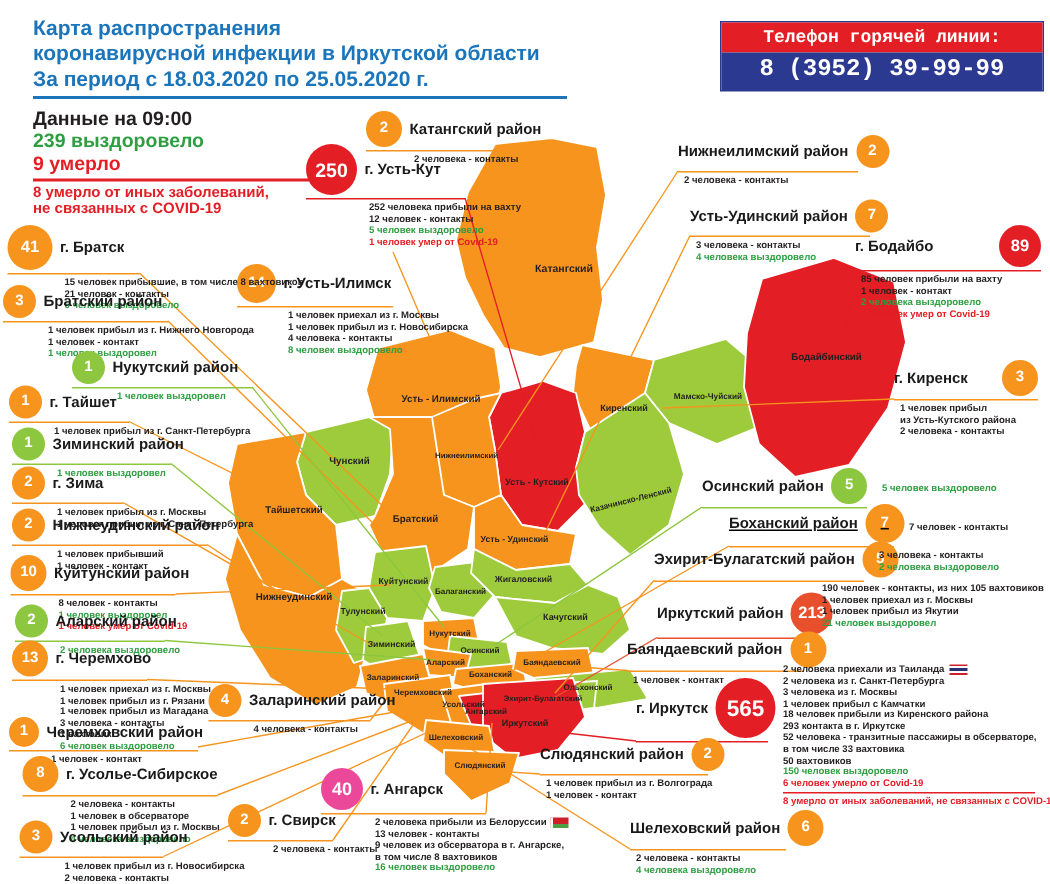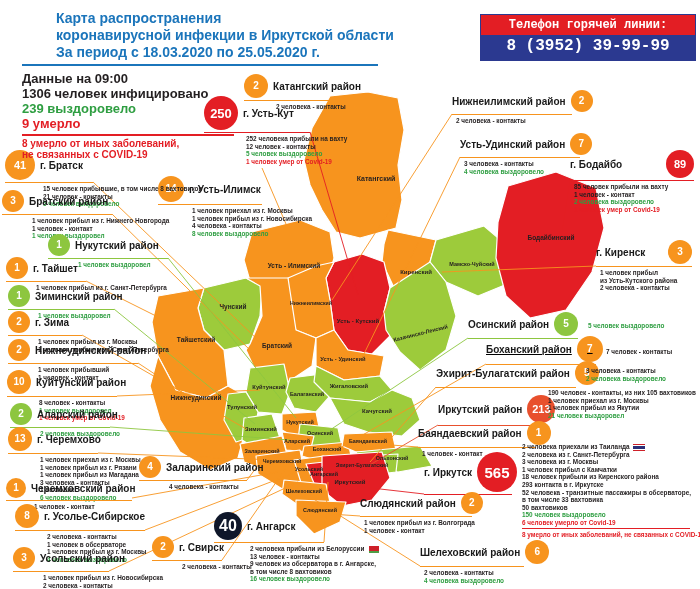--- a/index.html
+++ b/index.html
@@ -1,21 +1,21 @@
 <!DOCTYPE html>
 <html><head>
 <meta charset="utf-8">
 <style>
   html,body{margin:0;padding:0;background:#fff;}
   .page{position:relative;width:700px;height:589px;background:#fff;overflow:hidden;
         font-family:"Liberation Sans",sans-serif;}
   #map-svg{position:absolute;left:0;top:0;z-index:1;}
   
   .hdr-title{position:absolute;left:22px;top:10px;z-index:3;color:#1B75BB;font-weight:bold;
-             font-size:14px;line-height:17px;white-space:nowrap;margin-left:34px;}
+             font-size:14px;line-height:17px;white-space:nowrap;}
   .blue-rule{position:absolute;left:22px;top:64px;width:356px;height:2px;background:#1B75BB;z-index:3;}
   .stats{position:absolute;left:22px;top:71px;z-index:3;font-weight:bold;font-size:13px;line-height:15px;color:#231F20;white-space:nowrap;}
   .stats .green{color:#2E9E41;}
   .stats .red{color:#E31E24;}
   .red-rule{width:212px;height:2px;background:#E31E24;margin:3px 0 2px 0;}
   .stats .note{font-size:10px;line-height:11px;color:#E31E24;}
   
   .hotline{position:absolute;left:480px;top:14px;width:214px;z-index:3;border:1px solid #2B3990;font-family:Liberation Mono, monospace;}
   .hl-top{background:#E31E24;color:#fff;font-weight:bold;font-size:12px;text-align:center;padding:3px 0;}
   .hl-body{background:#2B3990;color:#fff;text-align:center;padding:2px 0 4px 0;}
@@ -145,21 +145,20 @@
 
   <div class="hdr-title">
     <div>Карта распространения</div>
     <div>коронавирусной инфекции в Иркутской области</div>
     <div>За период с 18.03.2020 по 25.05.2020 г.</div>
   </div>
   <div class="blue-rule"></div>
 
   <div class="stats">
     <div>Данные на 09:00</div>
-    <div>1306 человек инфицировано</div>
     <div class="green">239 выздоровело</div>
     <div class="red">9 умерло</div>
     <div class="red-rule"></div>
     <div class="note">
       <div>8 умерло от иных заболеваний,</div>
       <div>не связанных с COVID-19</div>
     </div>
   </div>
 
   <div class="hotline">
@@ -350,21 +349,21 @@
         <div class="crow" style="border-bottom: 1.5px solid rgb(247, 148, 30);">
           <div class="badge" style="height: 22px; width: 22px; background: rgb(247, 148, 30); font-size: 10px;">2</div>
           <span class="ctitle">г. Свирск</span>
         </div>
         <div class="cdet" style="margin-left: 30px;">
           <div>2 человека - контакты</div>
         </div>
       </div>
       <div class="callout" style="left: 214px; top: 512px; width: 110px;">
         <div class="crow" style="border-bottom: 1.5px solid rgb(247, 148, 30);">
-          <div class="badge" style="height: 28px; width: 28px; background: #0f172a; font-size: 16px;">40</div>
+          <div class="badge" style="height: 28px; width: 28px; background: #ec4899; font-size: 12px;">40</div>
           <span class="ctitle">г. Ангарск</span>
         </div>
         <div class="cdet" style="margin-left: 36px;">
           <div>2 человека прибыли из Белоруссии<span class="fl fl-by"></span></div>
           <div>13 человек - контакты</div>
           <div>9 человек из обсерватора в г. Ангарске,</div>
           <div>в том числе 8 вахтовиков</div>
           <div class="g">16 человек выздоровело</div>
         </div>
       </div>

